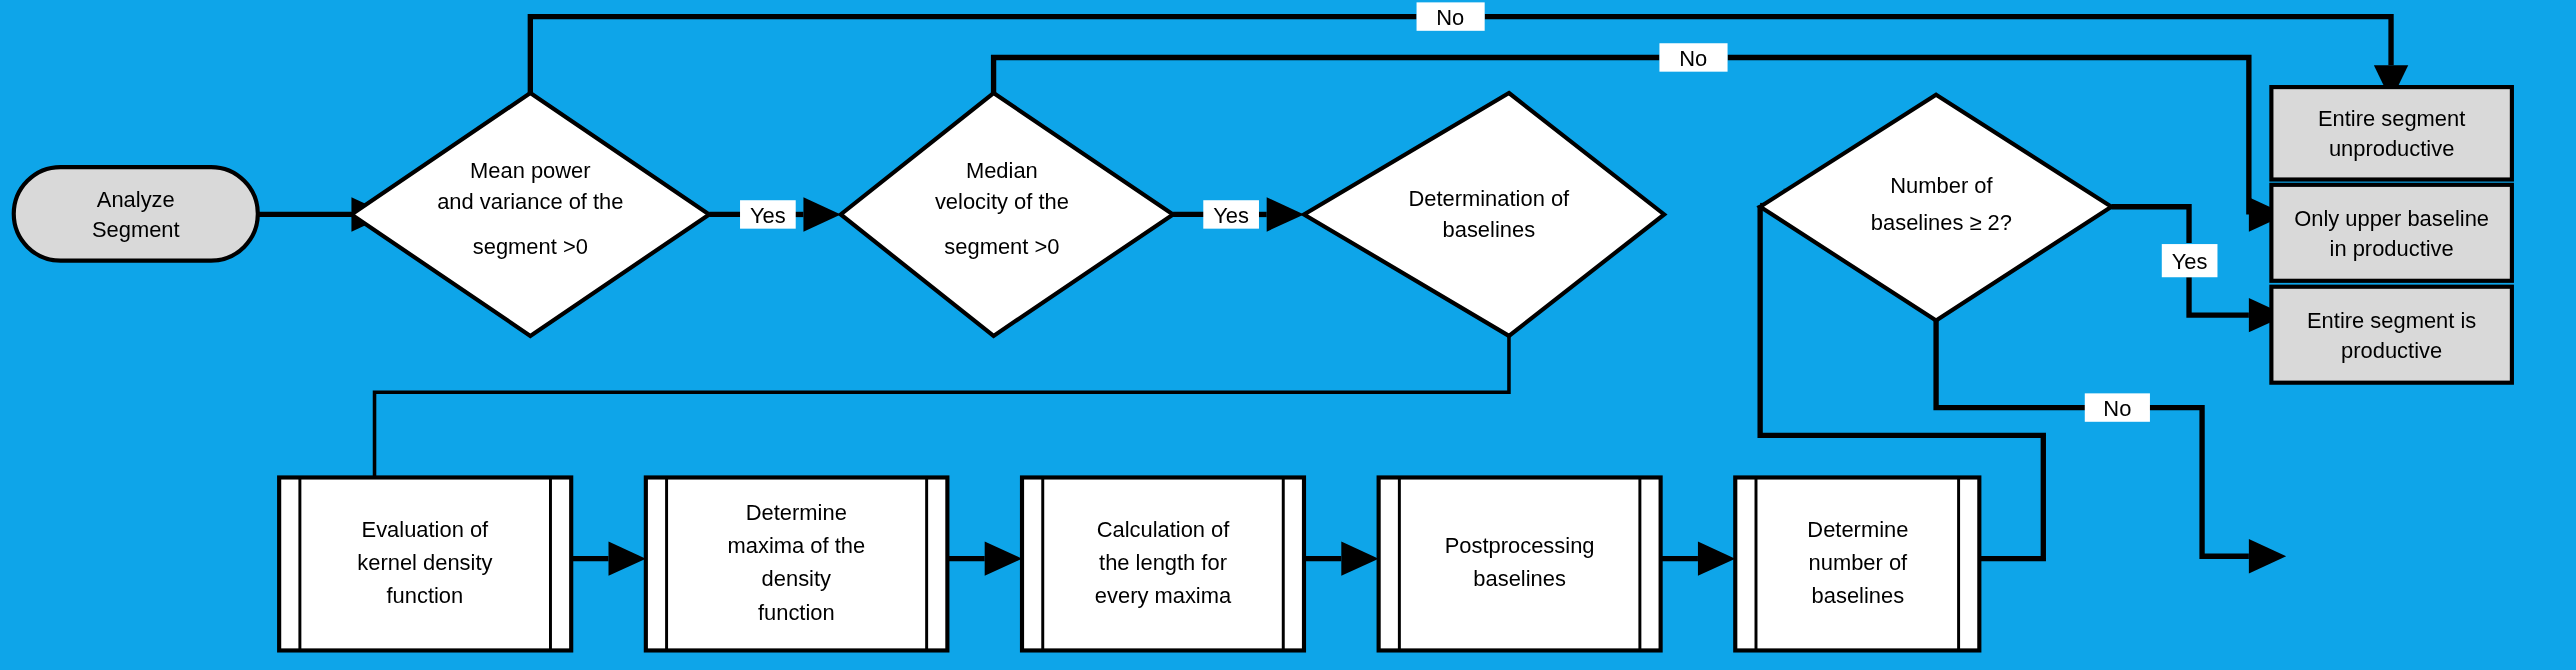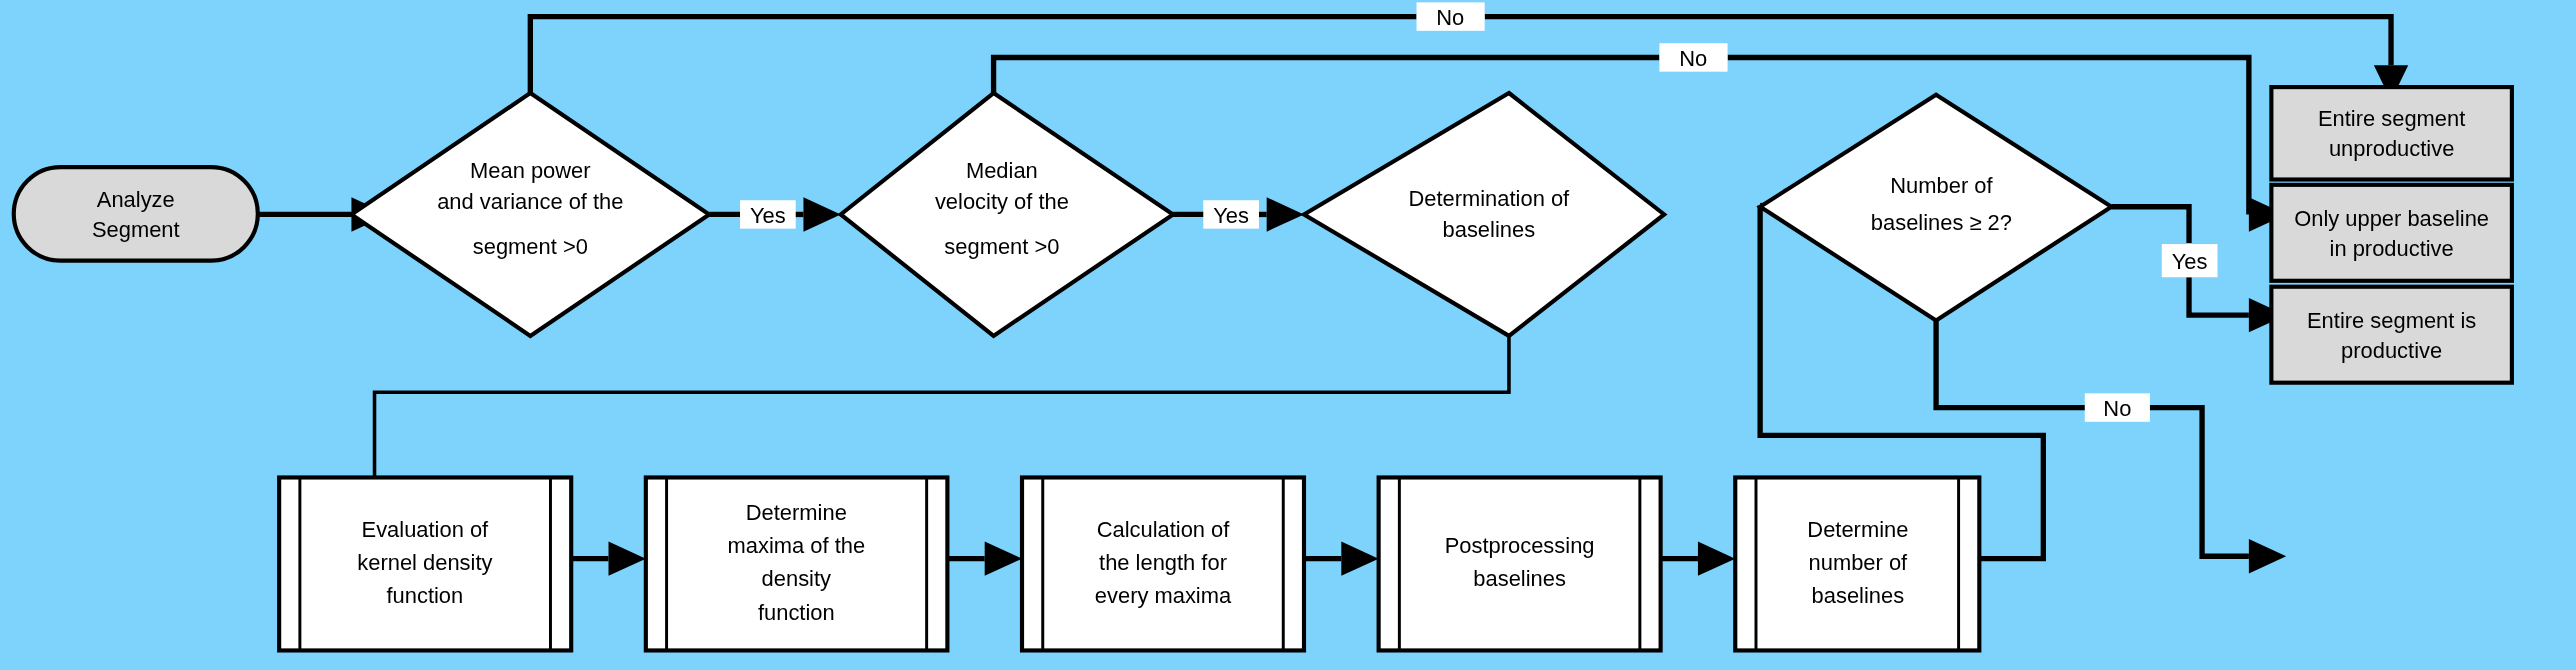--- a/index.html
+++ b/index.html
@@ -1,17 +1,17 @@
 <!DOCTYPE html>
 <html style="font-size:9.5px"><head>
 <meta charset="utf-8">
 <style>
   html,body{margin:0;padding:0;background:#ffffff;}
   body{font-family:"Liberation Sans", sans-serif;}
-  #stage{position:relative;width:2576px;height:670px;background:#7dd3fc;overflow:hidden;}
+  #stage{position:relative;width:2576px;height:670px;background:#0ea5e9;overflow:hidden;}
   svg{display:block;}
   .shp-stroke{stroke:#000;stroke-width:7;fill:none;}
   .shp-thin{stroke:#000;stroke-width:5;fill:none;}
   .conn{stroke:#000;stroke-width:9;fill:none;stroke-linecap:butt;stroke-linejoin:miter;}
   .conn-thin{stroke:#000;stroke-width:6;fill:none;}
   .fill-gray{fill:#d9d9d9;}
   .fill-white{fill:#ffffff;}
   .arrow{fill:#000;}
   text{font-family:"Liberation Sans", sans-serif;fill:#000;}
   .t-node{font-size:37px;}

